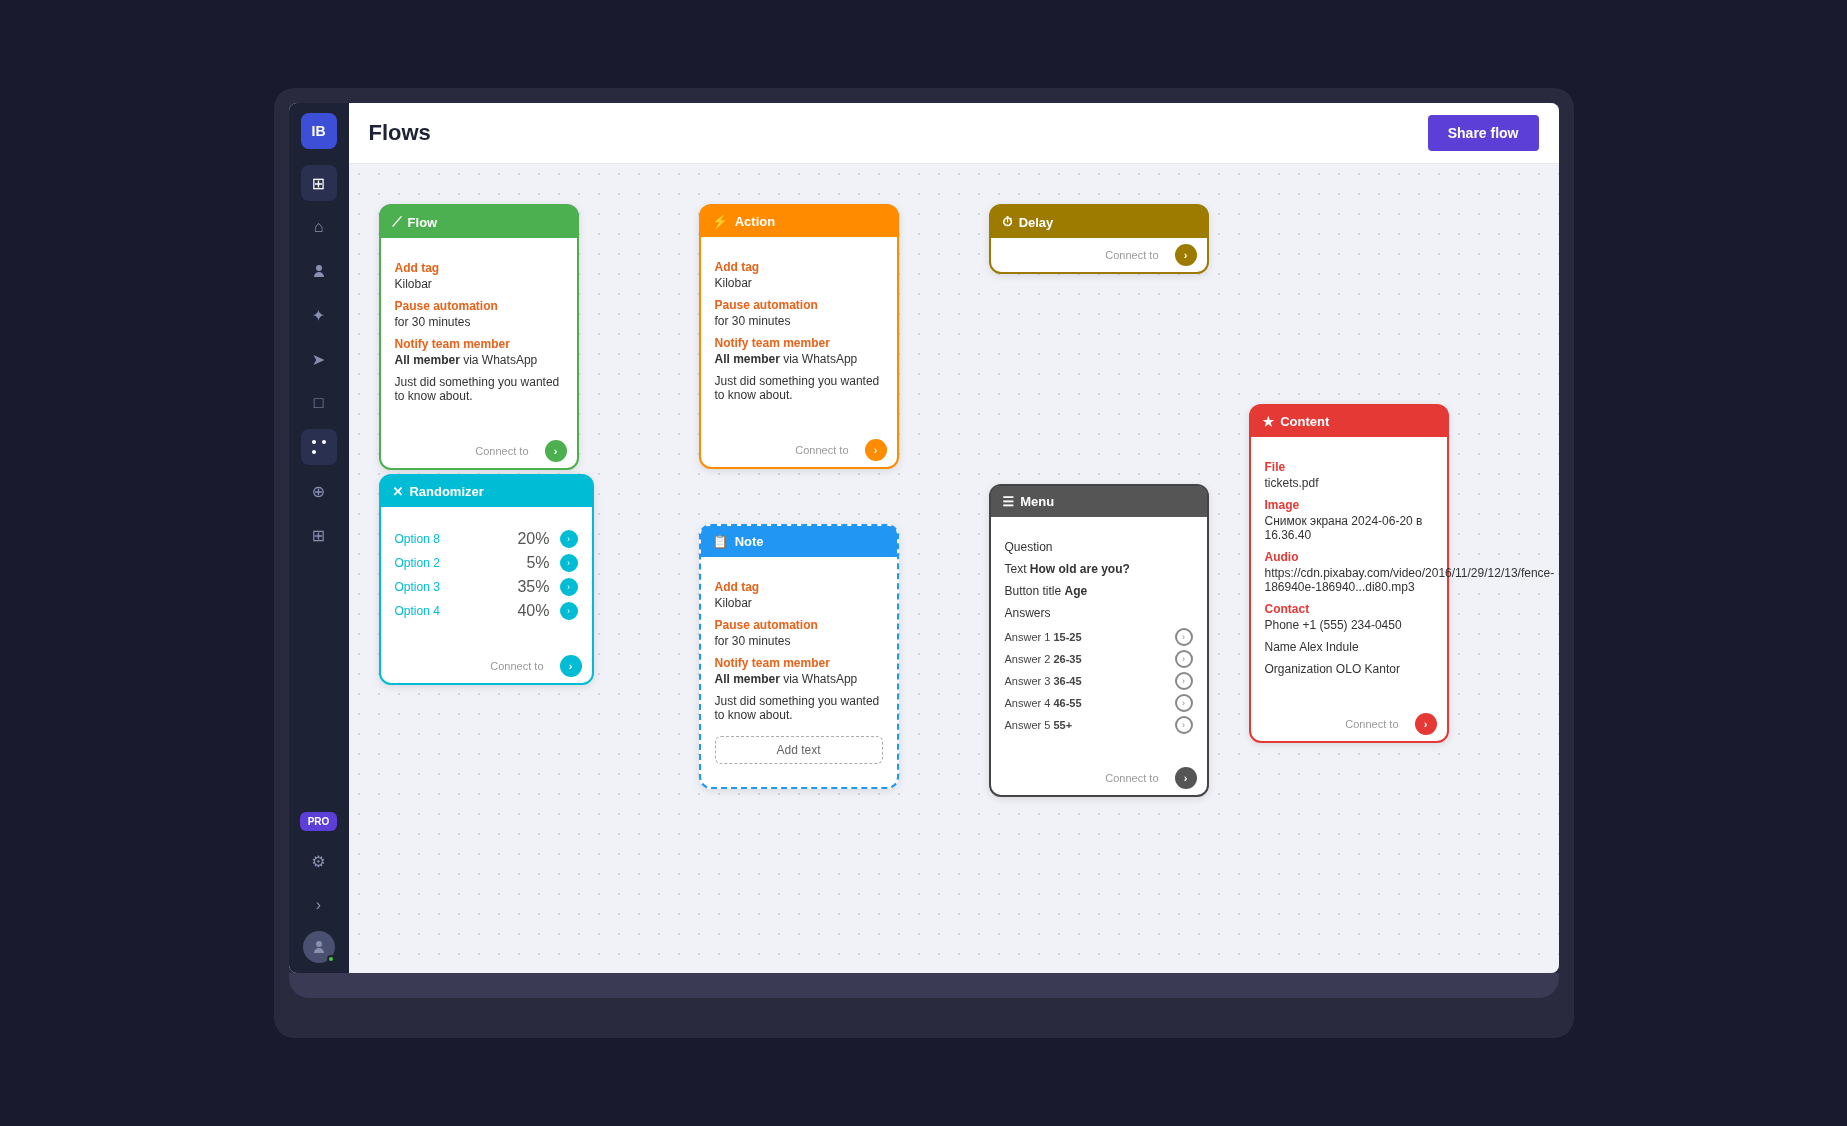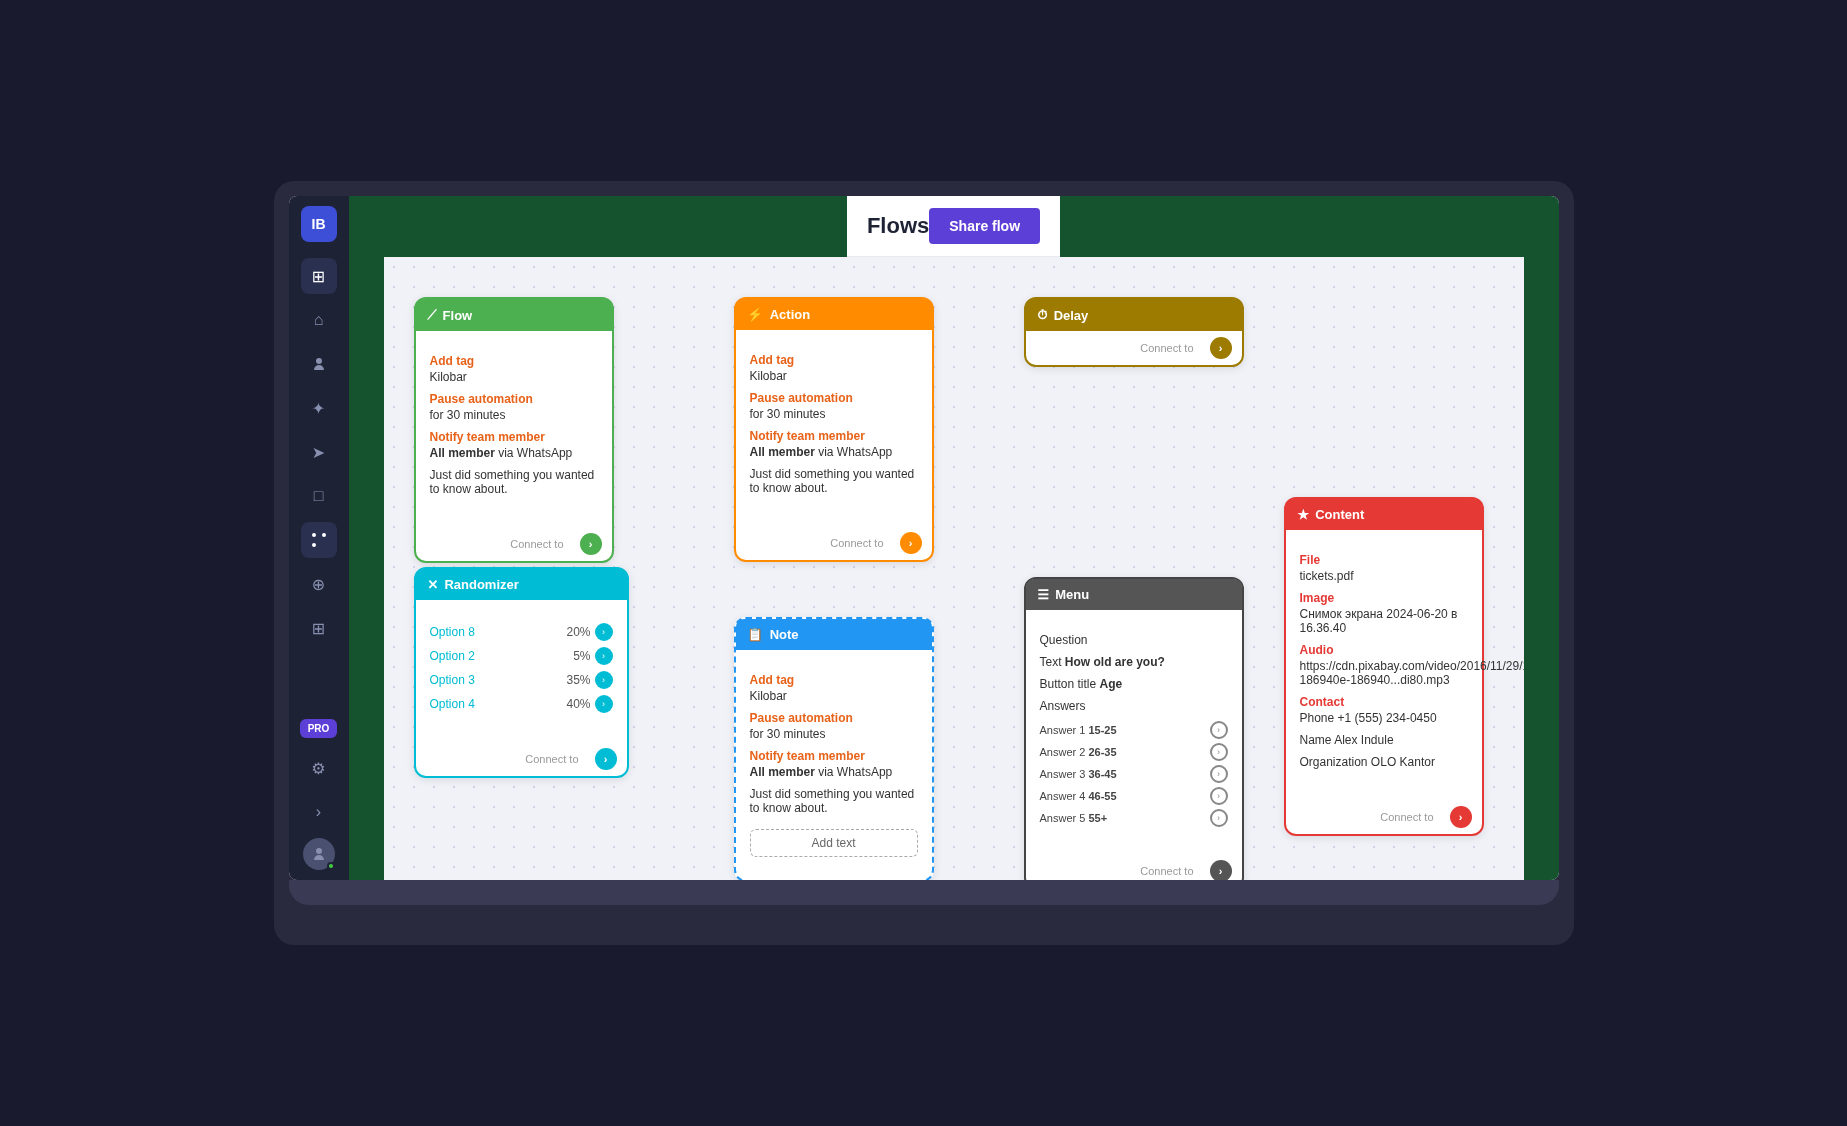--- a/index.html
+++ b/index.html
@@ -19,21 +19,21 @@
       padding: 15px 15px 40px;
       position: relative;
     }
 
     .laptop-screen {
       background: #f0f0f5;
       border-radius: 8px;
       overflow: hidden;
       display: flex;
       flex-direction: column;
-      height: 684px;
+      height: 870px;
     }
 
     .app-layout {
       display: flex;
       flex: 1;
       overflow: hidden;
     }
 
     
     .sidebar {
@@ -113,21 +113,20 @@
       border: 2px solid #1e2235;
     }
 
     
     .main-content {
       flex: 1;
       display: flex;
       flex-direction: column;
       background: #14532d;
       overflow: hidden;
-      align-items: center;
     }
 
     
     .header {
       background: white;
       padding: 12px 20px;
       display: flex;
       align-items: center;
       justify-content: space-between;
       border-bottom: 1px solid #e8eaf0;
@@ -276,21 +275,22 @@
     }
 
     .randomizer-option-label {
       color: #00bcd4;
       font-size: 12px;
       font-weight: 500;
     }
 
     .randomizer-option-pct {
       color: #555;
-      font-size: 12px;
+      font-size: 16px;
+      margin-right: 6px;
     }
 
     .option-connect-btn {
       width: 18px;
       height: 18px;
       border-radius: 50%;
       background: #00bcd4;
       display: flex;
       align-items: center;
       justify-content: center;

